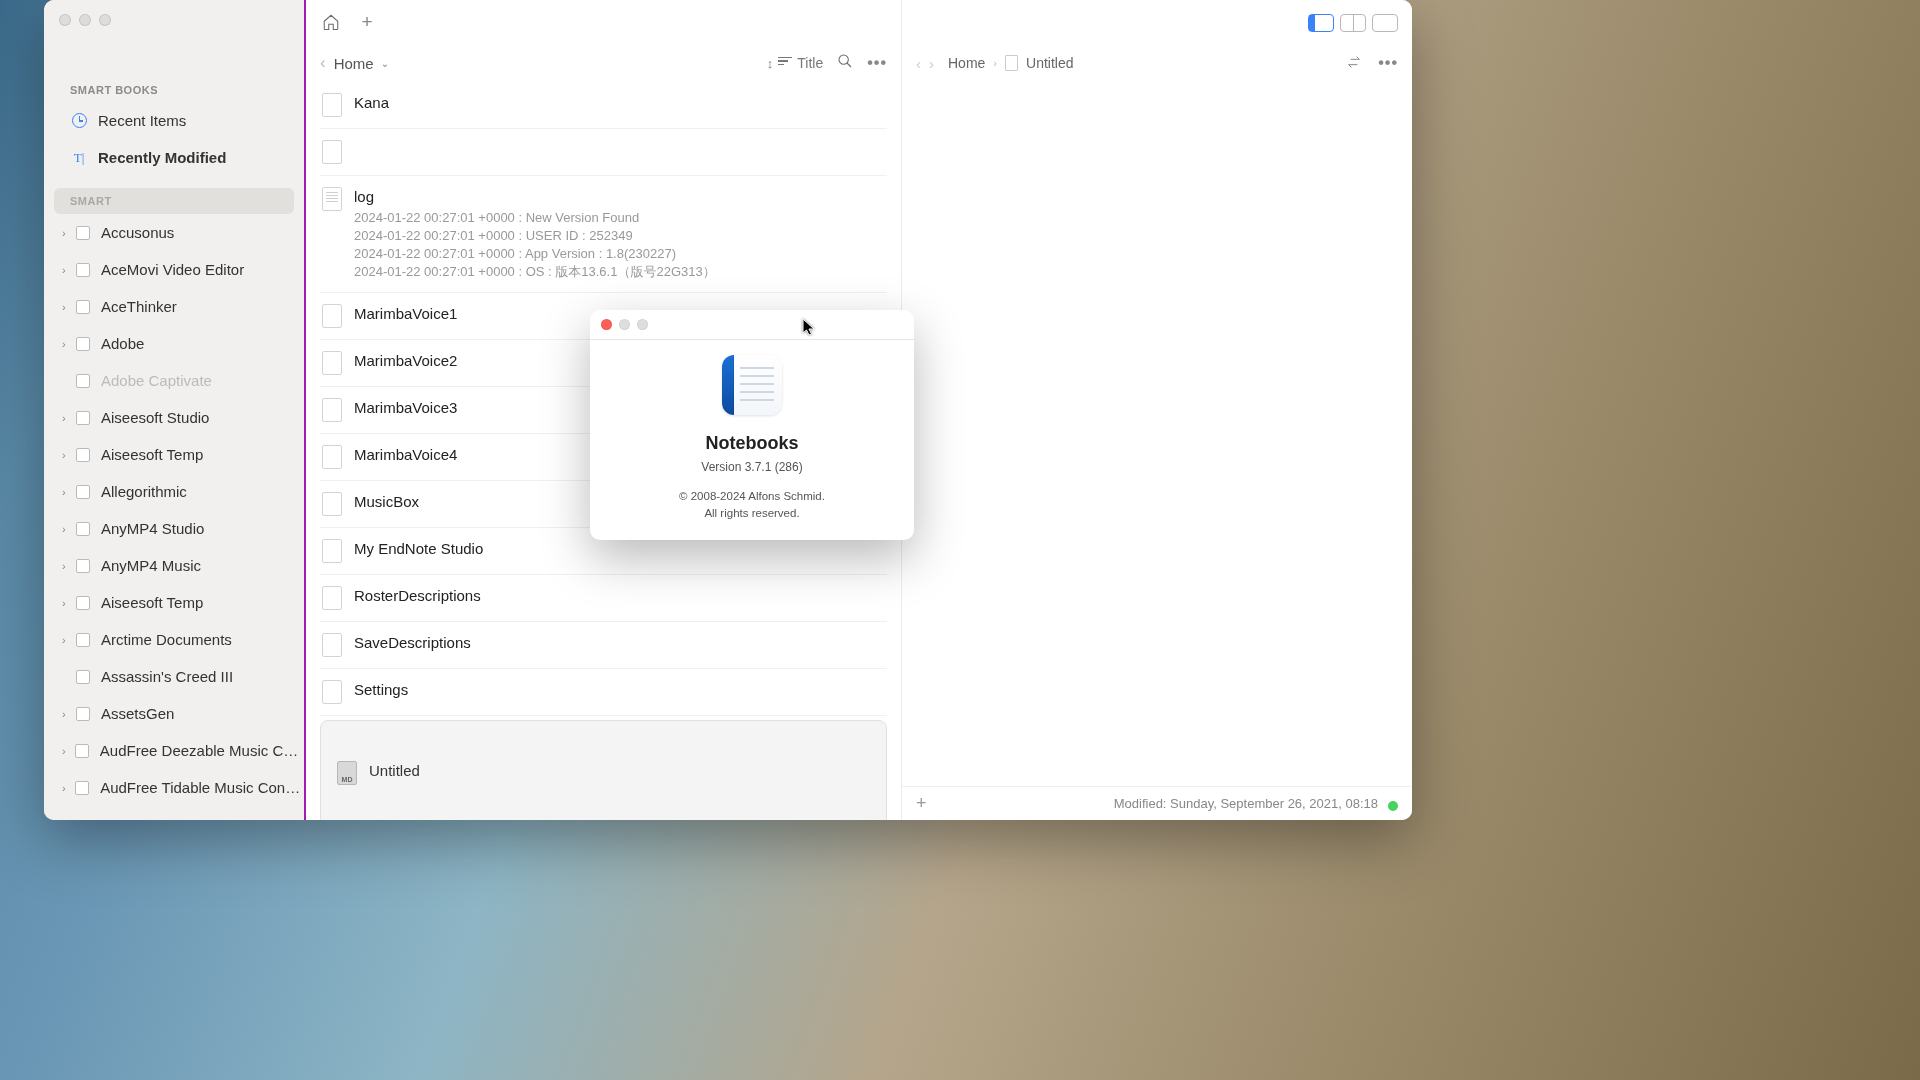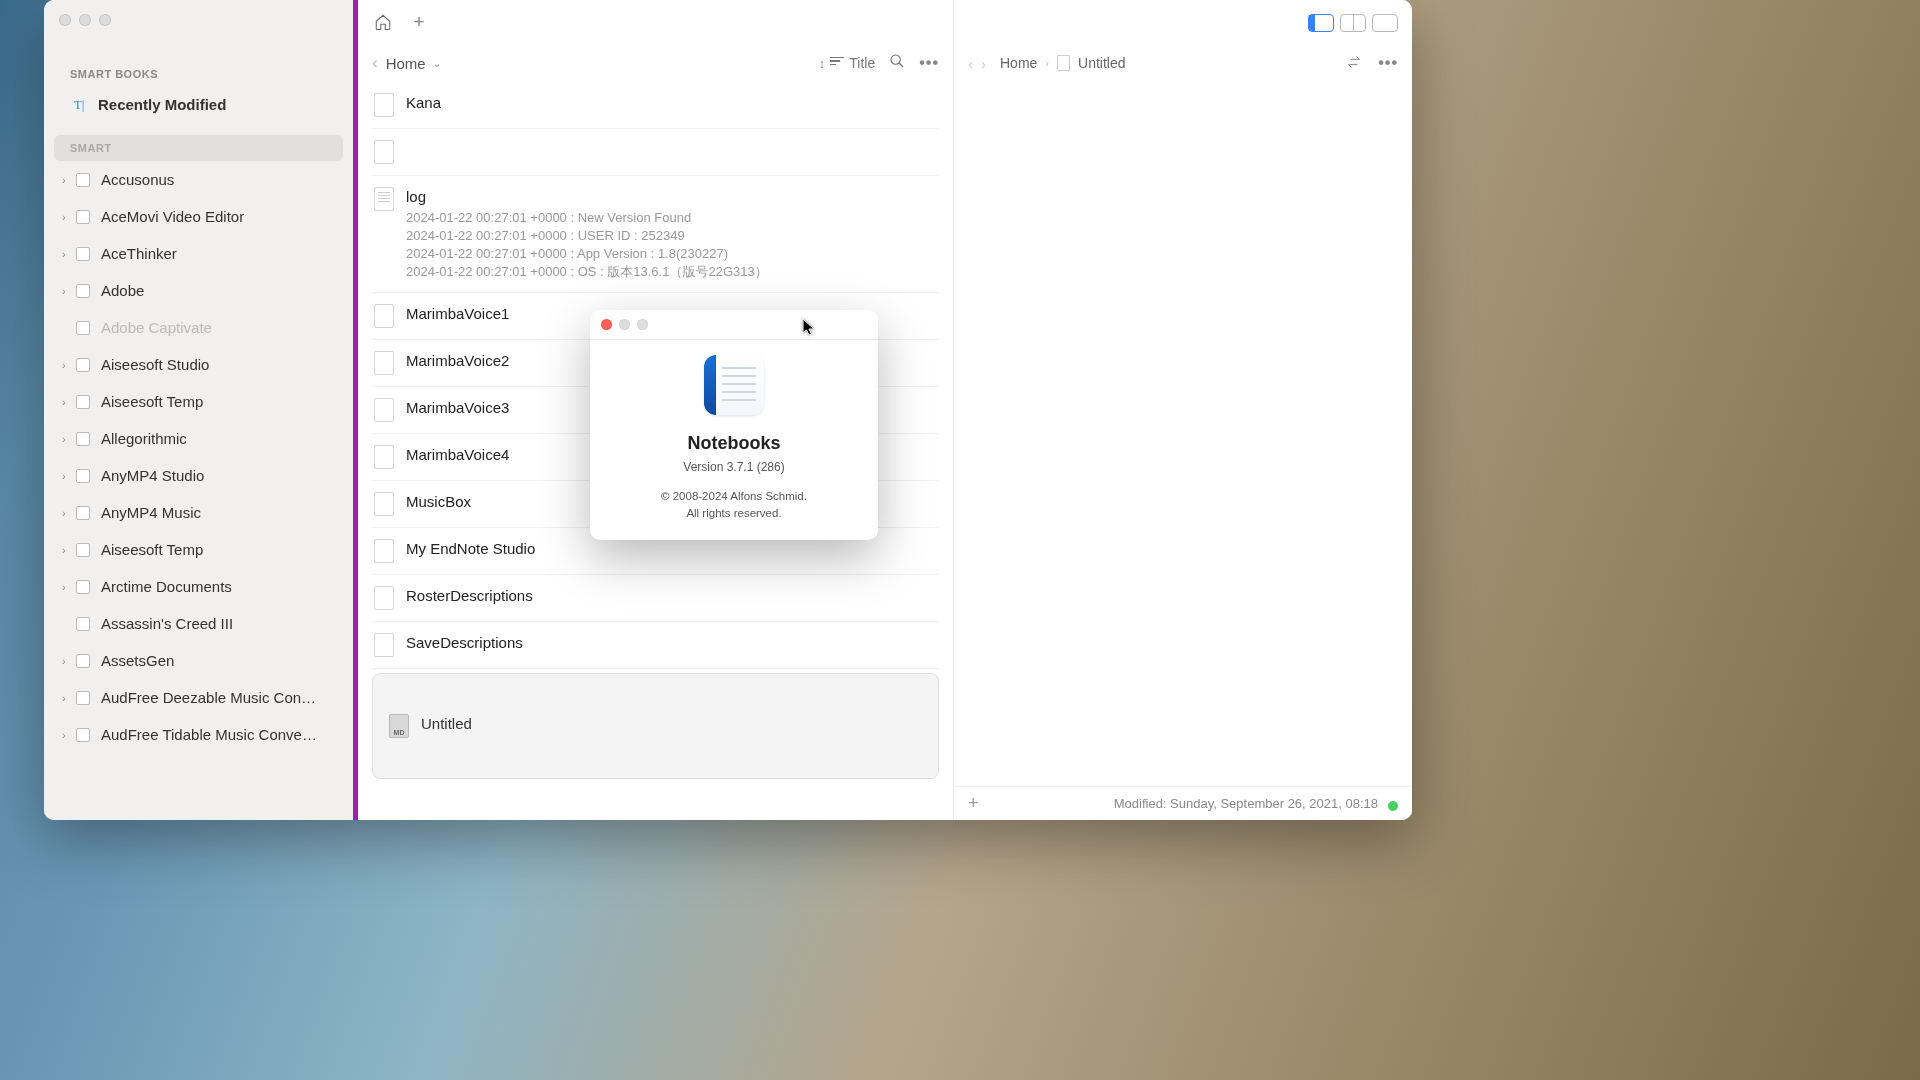--- a/index.html
+++ b/index.html
@@ -14,21 +14,21 @@
       position: absolute; left: 44px; top: 0; width: 1368px; height: 820px;
       background: #fff; border-radius: 10px; box-shadow: 0 20px 60px rgba(0,0,0,0.35);
       display: flex; overflow: hidden;
     }
 
     
     .traffic-lights { position: absolute; top: 14px; left: 15px; display: flex; gap: 8px; z-index: 5; }
     .tl { width: 12px; height: 12px; border-radius: 50%; background: #dcdcdc; border: 0.5px solid rgba(0,0,0,0.1); }
 
     
-    .sidebar { width: 314px; background: #f2f0ee; border-right: 5px solid #a21caf; padding-top: 62px; overflow-y: auto; }
+    .sidebar { width: 262px; background: #f2f0ee; border-right: 2px solid #a21caf; padding-top: 78px; overflow-y: auto; }
     .sb-header { font-size: 11px; font-weight: 700; color: #8a8a8a; letter-spacing: 0.5px; padding: 6px 0 6px 26px; }
     .sb-item { display: flex; align-items: center; height: 37px; padding-left: 26px; font-size: 15px; color: #333; cursor: default; }
     .sb-item .ico { width: 18px; height: 18px; margin-right: 10px; flex-shrink: 0; display:flex; align-items:center; justify-content:center;}
     .sb-item.recent .ico-clock { border: 1.5px solid #3a82f7; border-radius: 50%; width: 15px; height: 15px; position: relative; }
     .sb-item.recent .ico-clock::after{content:'';position:absolute;top:2px;left:6px;width:1.5px;height:5px;background:#3a82f7;}
     .sb-item.recent .ico-clock::before{content:'';position:absolute;top:6px;left:6px;width:4px;height:1.5px;background:#3a82f7;}
     .sb-item.recently-mod { font-weight: 600; }
     .sb-item.recently-mod .ico { font-family: Georgia; color:#3a82f7; font-size:13px; font-weight:400;}
     .sb-books-header { margin: 12px 10px 0 10px; background: #e2e0dd; border-radius: 6px; height: 26px; display: flex; align-items: center; padding-left: 16px; font-size: 11px; font-weight: 700; color: #a8a8a8; letter-spacing: 0.5px; }
     .book-row { display: flex; align-items: center; height: 37px; padding-left: 18px; font-size: 15px; color: #333; cursor: default; }
@@ -89,21 +89,21 @@
     .detail-bc-right{display:flex;align-items:center;gap:16px;}
     .swap-ico svg{width:16px;height:16px;stroke:#888;fill:none;stroke-width:1.5;}
 
     .detail-body{flex:1;}
     .detail-status{height:34px;border-top:1px solid #f0f0f0;display:flex;align-items:center;padding:0 14px;justify-content:space-between;color:#888;font-size:13px;}
     .detail-status .plus{font-size:18px;color:#999;font-weight:300;}
     .detail-status .right{display:flex;align-items:flex-end;gap:10px;}
     .green-dot{width:10px;height:10px;border-radius:50%;background:#46d160;}
 
     
-    .about-window{position:absolute;left:590px;top:310px;width:288px;height:230px;background:#fff;border-radius:10px;box-shadow:0 18px 50px rgba(0,0,0,0.28);z-index:100;overflow:hidden;}
+    .about-window{position:absolute;left:590px;top:310px;width:324px;height:230px;background:#fff;border-radius:10px;box-shadow:0 18px 50px rgba(0,0,0,0.28);z-index:100;overflow:hidden;}
     .about-titlebar{height:30px;border-bottom:1px solid #e6e6e6;display:flex;align-items:center;padding-left:11px;}
     .about-titlebar .tl2{width:11px;height:11px;border-radius:50%;margin-right:7px;}
     .about-titlebar .tl2.red{background:#ff5f56;border:0.5px solid rgba(0,0,0,0.08);}
     .about-titlebar .tl2.gray{background:#dedede;border:0.5px solid rgba(0,0,0,0.05);}
     .about-body{display:flex;flex-direction:column;align-items:center;padding:15px 18px 0 18px;text-align:center;}
     .app-icon{width:60px;height:60px;border-radius:12px;background:linear-gradient(180deg,#fff 0%,#f3f6fa 100%);position:relative;box-shadow:0 1px 3px rgba(0,0,0,0.12);overflow:hidden;}
     .app-icon::before{content:'';position:absolute;left:0;top:0;bottom:0;width:11px;background:linear-gradient(180deg,#1b6fd6,#0d4aa0);border-right:1px solid rgba(0,0,0,0.08);}
     .app-icon::after{content:'';position:absolute;left:18px;right:8px;top:12px;height:1.5px;background:#cfd8e2;box-shadow:0 8px 0 #cfd8e2,0 16px 0 #cfd8e2,0 24px 0 #cfd8e2,0 32px 0 #cfd8e2;}
     .app-name{margin-top:18px;font-size:18px;font-weight:700;color:#222;}
     .app-ver{margin-top:6px;font-size:12px;color:#555;}
@@ -132,20 +132,26 @@
       </div>
     <div class="tab-btn r2">
         <div class="bar"></div>
         <div class="bar"></div>
       </div>
     <div class="tab-btn"></div>
   </div>
 
   <div class="sidebar">
     <div class="sb-header">SMART BOOKS</div>
+    <div class="sb-item recent">
+      <span class="ico">
+          <span class="ico-clock"></span>
+        </span>
+      <span>Recent Items</span>
+    </div>
     <div class="sb-item recently-mod">
       <span class="ico">T|</span>
       <span>Recently Modified</span>
     </div>
     <div class="sb-books-header">SMART</div>
     <div id="books-list">
         <div class="book-row">
           <span class="chev vis">›</span>
           <span class="folder-ico"></span>
           <span class="book-label">Accusonus</span>
@@ -321,20 +327,26 @@
         <div class="file-row">
           <div class="file-ico file"></div>
           <div class="file-body">
             <div class="file-title">RosterDescriptions</div>
           </div>
         </div>
         <div class="file-row">
           <div class="file-ico file"></div>
           <div class="file-body">
             <div class="file-title">SaveDescriptions</div>
+          </div>
+        </div>
+        <div class="file-row">
+          <div class="file-ico file"></div>
+          <div class="file-body">
+            <div class="file-title">Settings</div>
           </div>
         </div>
         <div class="file-row selected">
           <div class="file-ico md"></div>
           <div class="file-body">
             <div class="file-title">Untitled</div>
           </div>
         </div>
       </div>
   </div>

